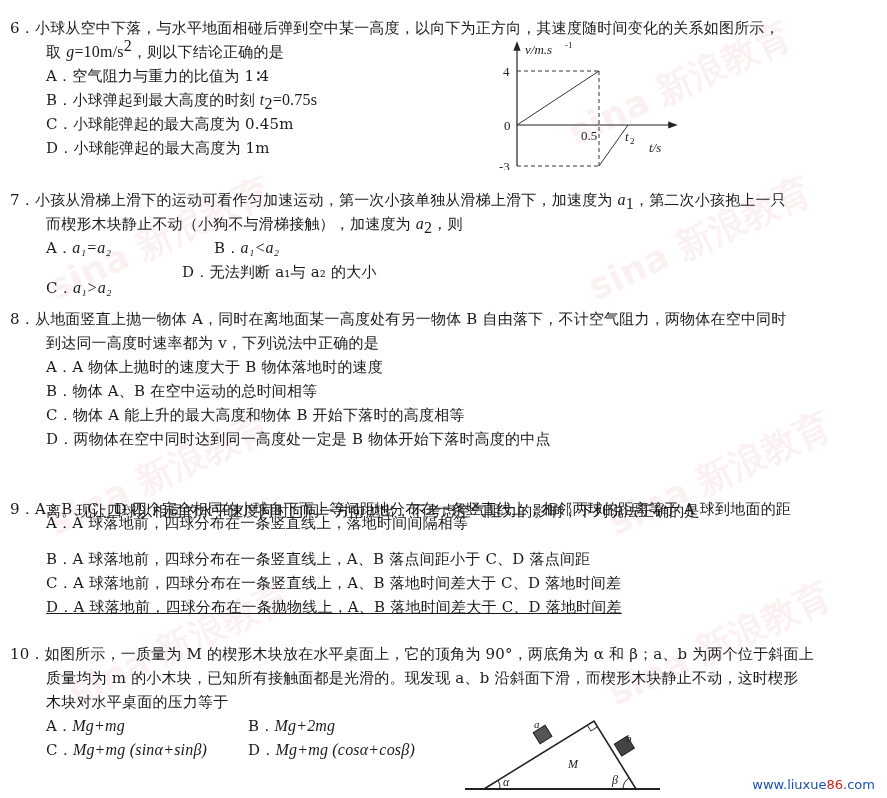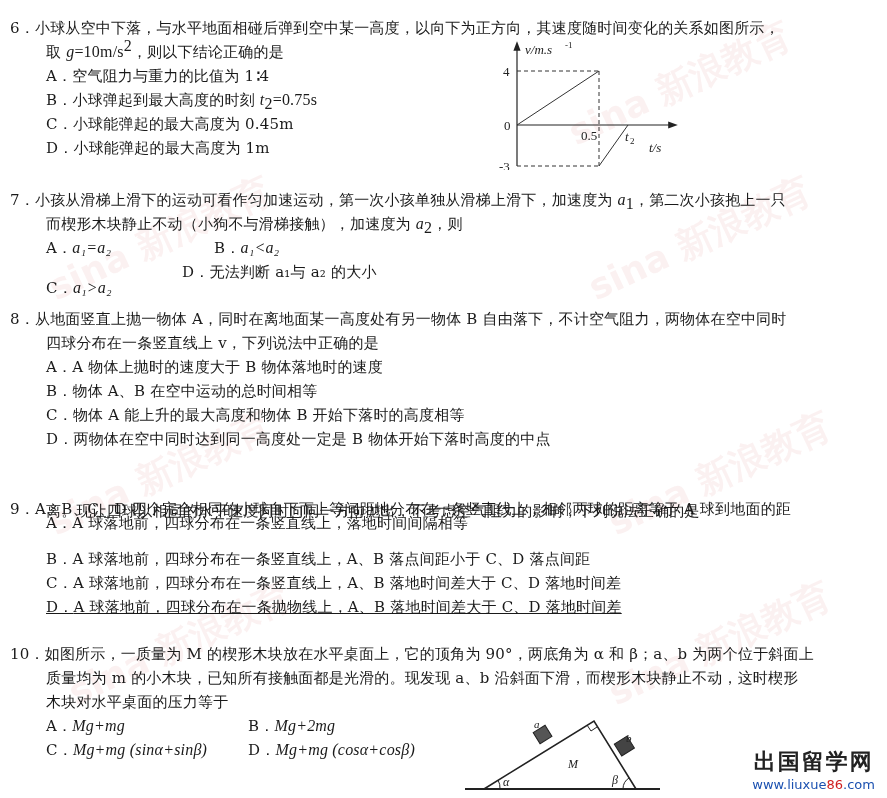--- a/index.html
+++ b/index.html
@@ -92,21 +92,21 @@
   <span>C．</span><span class="math">a₁&gt;a₂</span>
 </div>
 <div class="line" style="left:182px;top:261px;">
   <span>D．</span><span>无法判断 a₁与 a₂ 的大小</span>
 </div>
 
 <div class="line" style="left:10px;top:308px;">
   <span>8．</span><span>从地面竖直上抛一物体 A，同时在离地面某一高度处有另一物体 B 自由落下，不计空气阻力，两物体在空中同时</span>
 </div>
 <div class="line" style="left:46px;top:332px;">
-  <span>四球分布在一条竖直线上 v，下列说法中正确的是</span>
+  <span>到达同一高度时速率都为 v，下列说法中正确的是</span>
 </div>
 <div class="line" style="left:46px;top:356px;">
   <span>A．</span><span>A 物体上抛时的速度大于 B 物体落地时的速度</span>
 </div>
 <div class="line" style="left:46px;top:380px;">
   <span>B．</span><span>物体 A、B 在空中运动的总时间相等</span>
 </div>
 <div class="line" style="left:46px;top:404px;">
   <span>C．</span><span>物体 A 能上升的最大高度和物体 B 开始下落时的高度相等</span>
 </div>
@@ -174,15 +174,14 @@
   <path d="M40,89 A16,16 0 0 0 38,80" fill="none" stroke="#222" stroke-width="1"></path>
   <path d="M163,89 A13,13 0 0 1 169,78" fill="none" stroke="#222" stroke-width="1"></path>
   <text x="74" y="28" font-size="11" font-style="italic" fill="#222">a</text>
   <text x="166" y="42" font-size="11" font-style="italic" fill="#222">b</text>
   <text x="108" y="68" font-size="12" font-style="italic" fill="#222">M</text>
   <text x="43" y="86" font-size="12" font-style="italic" fill="#222">α</text>
   <text x="152" y="84" font-size="12" font-style="italic" fill="#222">β</text>
 </svg>
 
 <div class="logo">
-  <div class="cn">出国留学网</div>
   <div class="url"><span>www.liuxue</span><span class="hl">86</span><span>.com</span></div>
 </div>
 
 </body></html>

